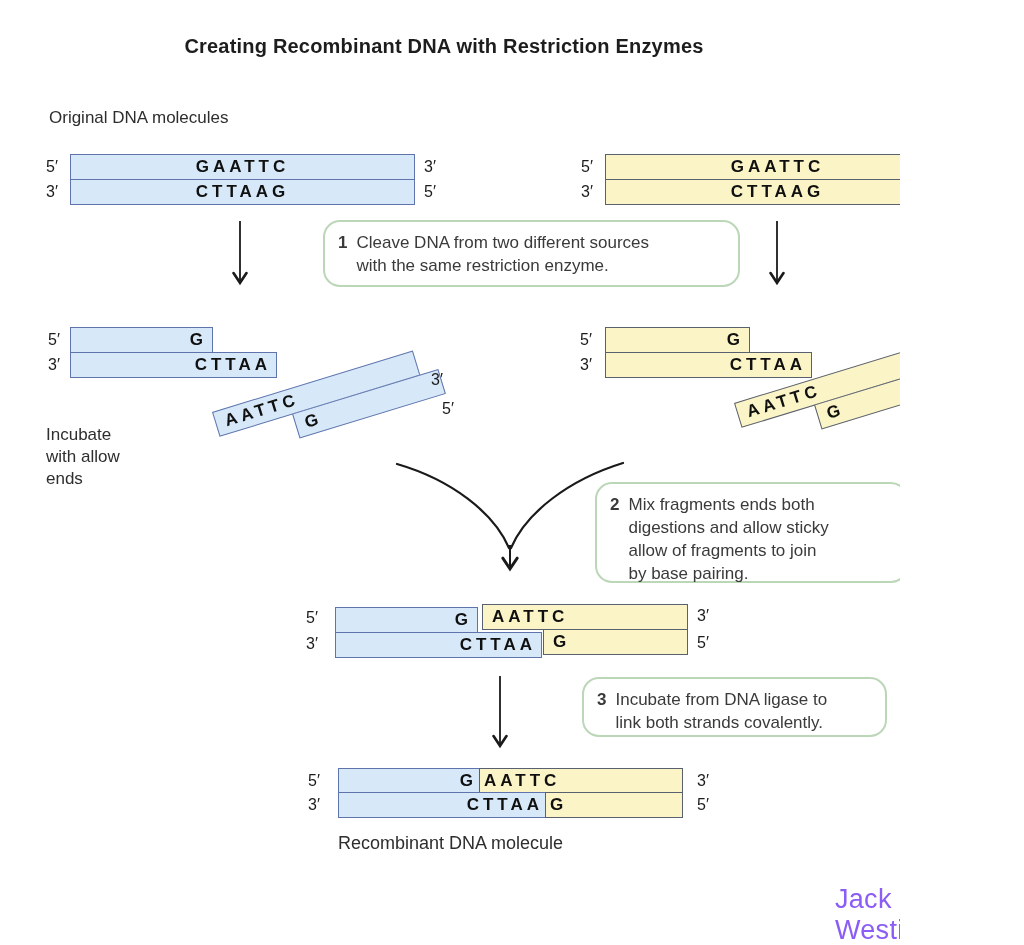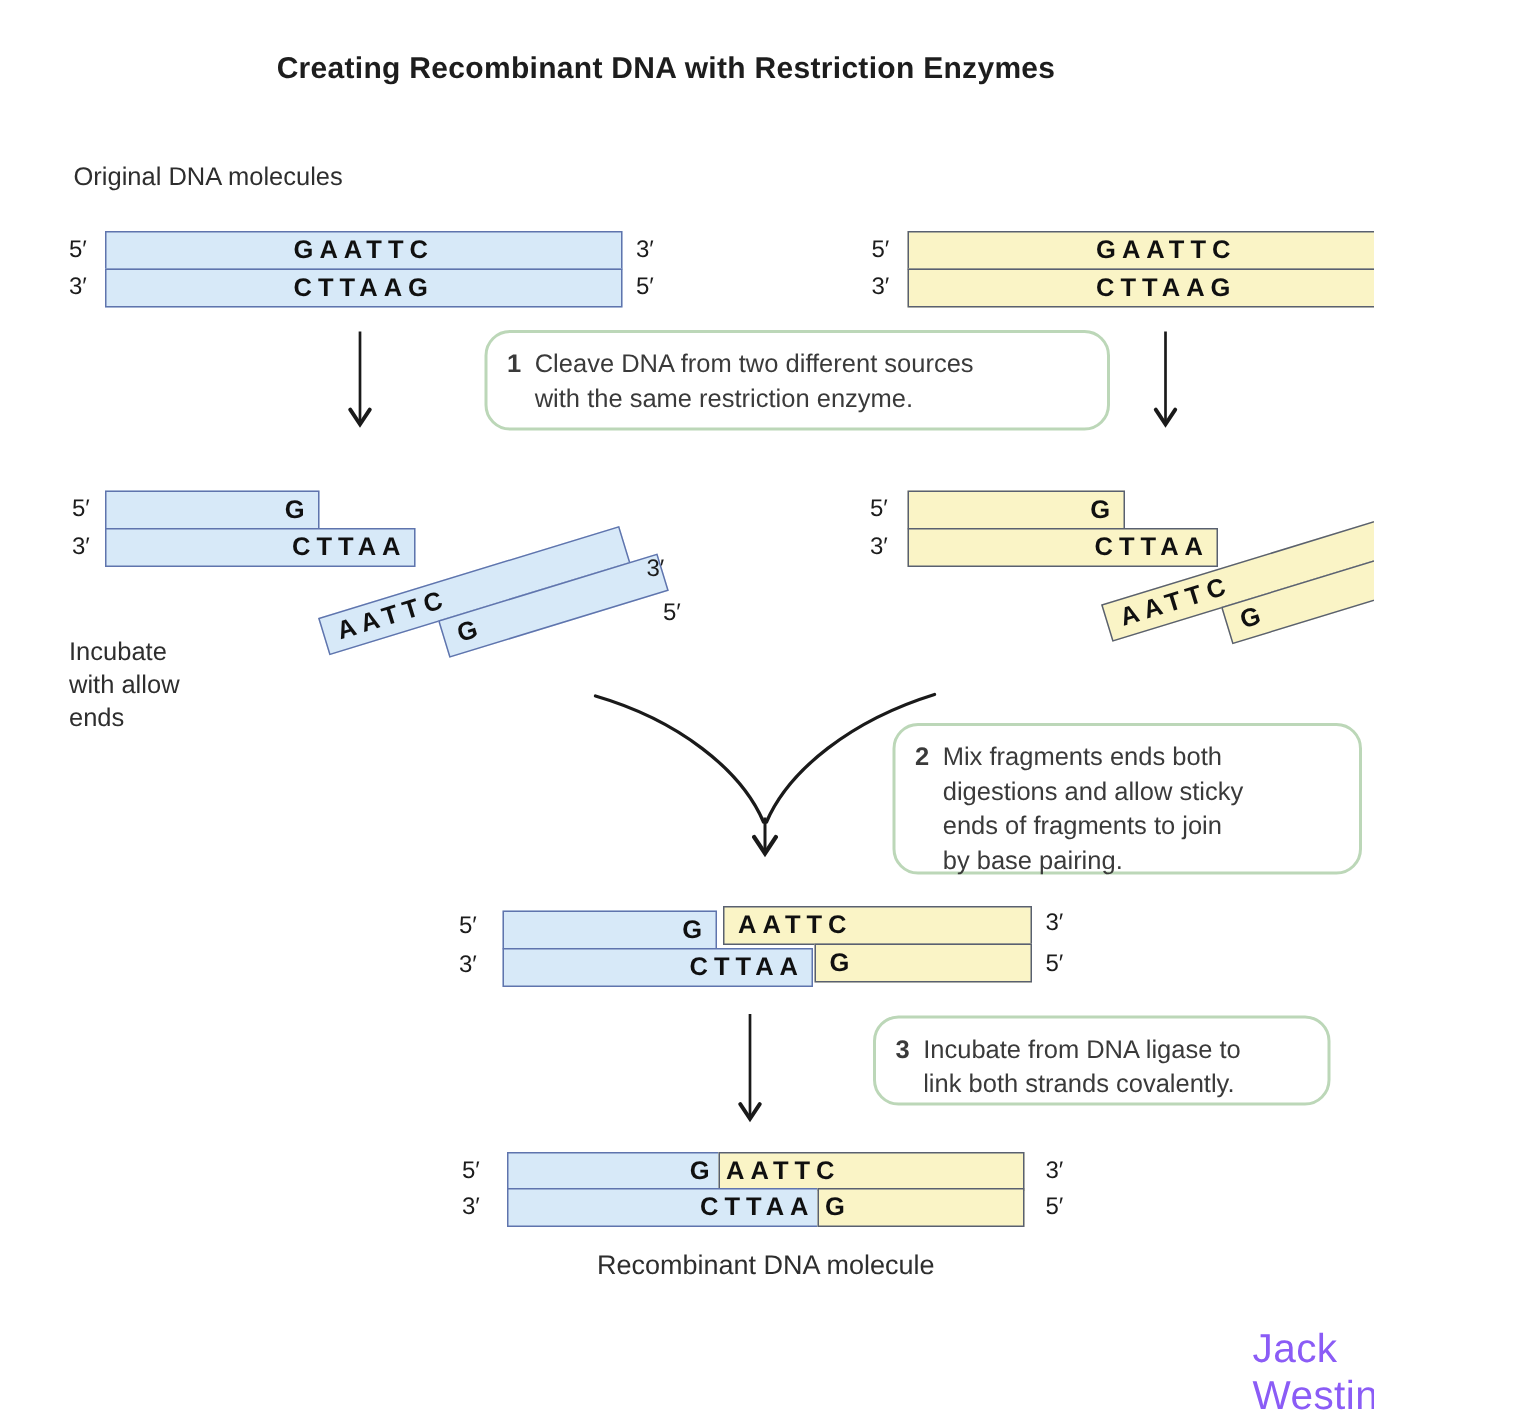--- a/index.html
+++ b/index.html
@@ -3,21 +3,20 @@
 <meta charset="utf-8">
 <style>
   html,body{margin:0;padding:0;background:#ffffff;}
   #canvas{
     position:relative;
     width:900px;height:945px;
     background:#ffffff;
     font-family:"Liberation Sans", sans-serif;
     color:#2b2b2b;
     overflow:hidden;
-    padding-left:16px;
   }
   .abs{position:absolute;}
   .title{
     font-size:20px;font-weight:bold;color:#1d1d1d;
     text-align:center;letter-spacing:.2px;
   }
   .sec-label{font-size:17px;color:#2e2e2e;}
   .seq{
     position:absolute;height:26px;box-sizing:border-box;
     border:1.5px solid;display:flex;align-items:center;
@@ -36,21 +35,21 @@
     position:absolute;background:#ffffff;
     border:2px solid #bcd7b8;border-radius:17px;
     box-sizing:border-box;
     display:flex;gap:9px;
     font-size:17px;line-height:23px;color:#3a3a3a;
     padding:9px 13px;
   }
   .stepbox .num{font-weight:bold;}
   .tilt{position:absolute;transform-origin:0 0;}
   .multi-line div{white-space:nowrap;}
-  .recomb-label{font-size:18px;color:#2e2e2e;text-align:center;}
+  .recomb-label{font-size:18px;color:#2e2e2e;text-align:left;}
   .brand{font-size:27px;font-weight:normal;color:#8b5cf6;letter-spacing:.3px;}
   svg.arrows{position:absolute;left:0;top:0;pointer-events:none;}
 </style>
 </head>
 <body>
 
 <div id="canvas">
 
   <div class="abs title" style="left:132px;top:35px;width:624px;">Creating Recombinant DNA with Restriction Enzymes</div>
 
@@ -106,21 +105,21 @@
     <div>Incubate</div>
     <div>with allow</div>
     <div>ends</div>
   </div>
 
   <div class="stepbox" style="left:595px;top:482px;width:313px;height:101px;">
     <span class="num">2</span>
     <div class="multi-line">
       <div>Mix fragments ends both</div>
       <div>digestions and allow sticky</div>
-      <div>ends of fragments to join</div>
+      <div>allow of fragments to join</div>
       <div>by base pairing.</div>
     </div>
   </div>
 
   <span class="prime" style="left:306px;top:605px;">5′</span>
   <span class="prime" style="left:306px;top:631px;">3′</span>
   <div class="seq blue r" style="left:335px;top:607px;width:143px;">G</div>
   <div class="seq yellow l" style="left:482px;top:604px;width:206px;">AATTC</div>
   <div class="seq blue r" style="left:335px;top:632px;width:207px;">CTTAA</div>
   <div class="seq yellow l" style="left:543px;top:629px;width:145px;">G</div>

